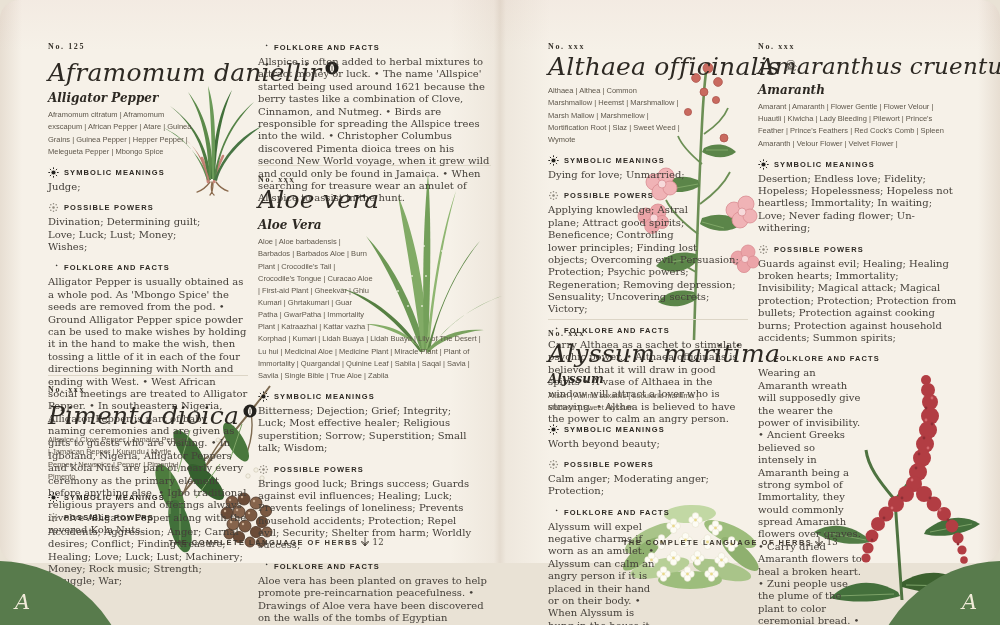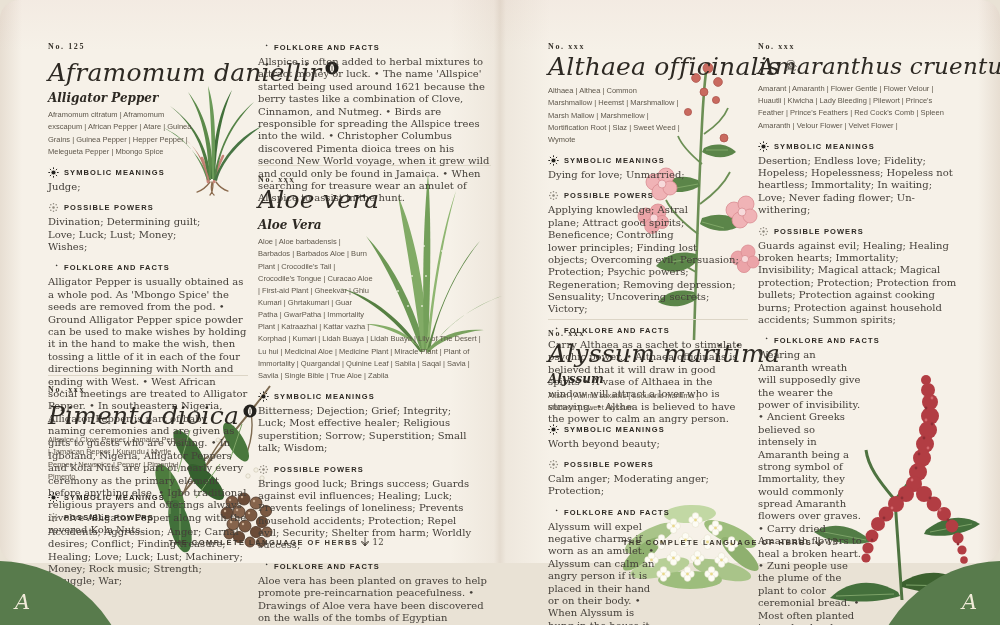--- a/index.html
+++ b/index.html
@@ -665,20 +665,21 @@
         <p class="body-text" style="margin:0;"><span class="spacer-r" id="alyssum-folk-spacer"></span><span>Alyssum will expel negative charms if worn as an amulet. • Alyssum can calm an angry person if it is placed in their hand or on their body. • When Alyssum is hung in the house it supposedly can protect those in it against magically imposed illusions and psychic fascinations of any kind, whether they be fancifully amusing or intensely disturbing.</span></p>
       </div>
     </section>
   </div>
 
   <div class="col" style="left:758px;top:42px;width:200px;">
 
     <section>
       <div class="num">No. xxx</div>
       <h1 class="title" style="font-size:23px;"><span>Amaranthus cruentus</span></h1>
+      <div class="common">Amaranth</div>
       <div class="altnames">Amarant | Amaranth | Flower Gentle | Flower Velour | Huautli | Kiwicha | Lady Bleeding | Pilewort | Prince's Feather | Prince's Feathers | Red Cock's Comb | Spleen Amaranth | Velour Flower | Velvet Flower |</div>
 
       <div class="sec">
         <div class="sec-label">
             <svg width="11" height="11" viewBox="0 0 16 16">
               <circle cx="8" cy="8" r="3" fill="#23211d"></circle>
               <g stroke="#23211d" stroke-width="1.4">
                 <line x1="8" y1="0.5" x2="8" y2="3"></line>
                 <line x1="8" y1="13" x2="8" y2="15.5"></line>
                 <line x1="0.5" y1="8" x2="3" y2="8"></line>

